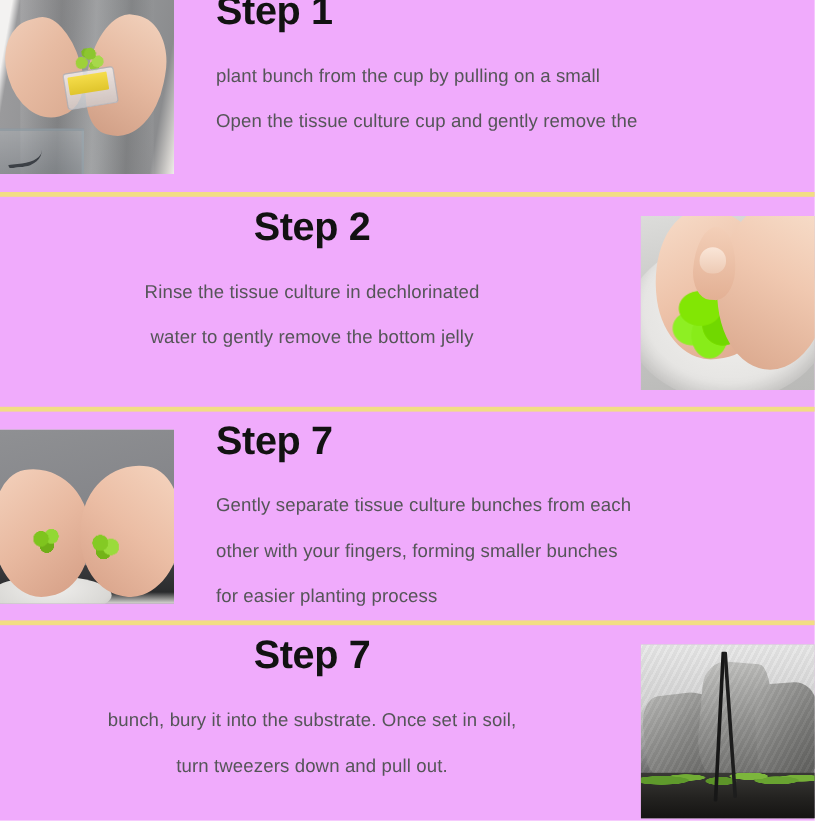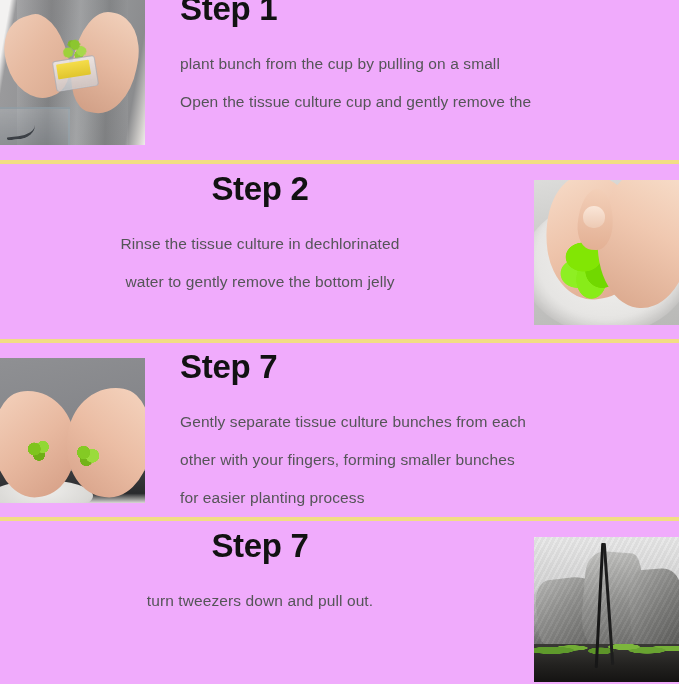--- a/index.html
+++ b/index.html
@@ -399,19 +399,20 @@
           <div class="s4-soil"></div>
           <div class="s4-plants"></div>
           <div class="s4-tweez1"></div>
           <div class="s4-tweez2"></div>
         </div>
       </div>
 
       <div class="textcol textcol-right" style="top:0px;">
         <h2 class="step-title">Step 7</h2>
         <p class="step-body">
+          <span class="line">bunch, bury it into the substrate. Once set in soil,</span>
           <span class="line">turn tweezers down and pull out.</span>
         </p>
       </div>
     </div>
   </div>
 
 </div>
 
 </body></html>

